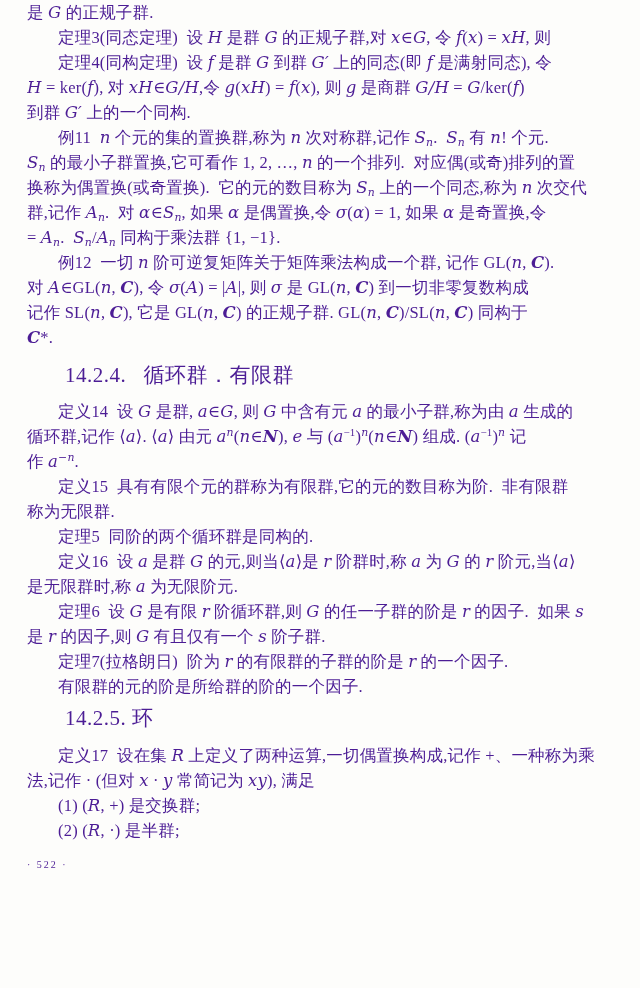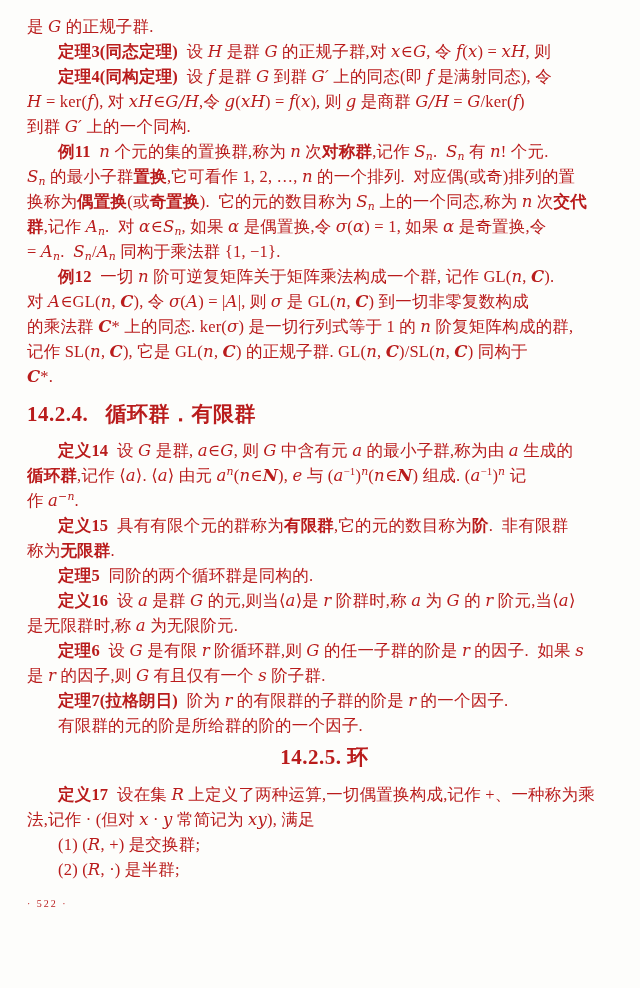--- a/index.html
+++ b/index.html
@@ -6,46 +6,47 @@
     margin: 0;
     padding: 0;
     background: #e8e8e4;
   }
   .page {
     position: relative;
     width: 640px;
     height: 988px;
     background: #fdfdfb;
     box-sizing: border-box;
-    padding: 14px 18px 0 27px;
+    padding: 0 18px 0 27px;
     overflow: hidden;
-    color: #b91c1c;
+    color: #4c1d95;
     font-family: "Liberation Serif", "DejaVu Serif", serif;
   }
   .line {
     font-size: 16.5px;
     line-height: 25px;
     white-space: pre;
     overflow: hidden;
     letter-spacing: 0.2px;
   }
   .indent { padding-left: 31px; }
-  .b  { font-weight: bold; }
+  .b  { font-weight: normal; }
   .i  { font-style: italic; font-family: "DejaVu Serif", serif; }
   .bi { font-weight: bold; font-style: italic; font-family: "DejaVu Serif", serif; }
   .sub { font-size: 66%; line-height: 0; vertical-align: -0.28em; }
   .sup { font-size: 66%; line-height: 0; vertical-align: 0.55em; }
   .heading {
     font-weight: bold;
     font-size: 21px;
     line-height: 26px;
     letter-spacing: 0.5px;
+    margin-left: 38px;
   }
   .h1 { margin-top: 12px; margin-bottom: 11px; }
-  .h2 { margin-top: 6px;  margin-bottom: 12px; text-align: center; }
+  .h2 { margin-top: 6px;  margin-bottom: 12px; }
   .footer {
     margin-top: 12px;
     font-size: 10px;
     letter-spacing: 2px;
     line-height: 20px;
   }
 </style>
 </head>
 <body>
 
@@ -56,21 +57,20 @@
       <div class="line indent"><span class="b">定理4(同构定理)</span><span>  设 </span><span class="i">f</span><span> 是群 </span><span class="i">G</span><span> 到群 </span><span class="i">G′</span><span> 上的同态(即 </span><span class="i">f</span><span> 是满射同态), 令</span></div>
       <div class="line"><span class="i">H</span><span> = ker(</span><span class="i">f</span><span>), 对 </span><span class="i">xH</span><span>∈</span><span class="i">G/H</span><span>,令 </span><span class="i">g</span><span>(</span><span class="i">xH</span><span>) = </span><span class="i">f</span><span>(</span><span class="i">x</span><span>), 则 </span><span class="i">g</span><span> 是商群 </span><span class="i">G/H</span><span> = </span><span class="i">G</span><span>/ker(</span><span class="i">f</span><span>)</span></div>
       <div class="line"><span>到群 </span><span class="i">G′</span><span> 上的一个同构.</span></div>
       <div class="line indent"><span class="b">例11</span><span>  </span><span class="i">n</span><span> 个元的集的置换群,称为 </span><span class="i">n</span><span> 次</span><span class="b">对称群</span><span>,记作 </span><span class="i">S</span><span class="i sub">n</span><span>.  </span><span class="i">S</span><span class="i sub">n</span><span> 有 </span><span class="i">n</span><span>! 个元.</span></div>
       <div class="line"><span class="i">S</span><span class="i sub">n</span><span> 的最小子群</span><span class="b">置换</span><span>,它可看作 1, 2, …, </span><span class="i">n</span><span> 的一个排列.  对应偶(或奇)排列的置</span></div>
       <div class="line"><span>换称为</span><span class="b">偶置换</span><span>(或</span><span class="b">奇置换</span><span>).  它的元的数目称为 </span><span class="i">S</span><span class="i sub">n</span><span> 上的一个同态,称为 </span><span class="i">n</span><span> 次</span><span class="b">交代</span></div>
       <div class="line"><span class="b">群</span><span>,记作 </span><span class="i">A</span><span class="i sub">n</span><span>.  对 </span><span class="i">α</span><span>∈</span><span class="i">S</span><span class="i sub">n</span><span>, 如果 </span><span class="i">α</span><span> 是偶置换,令 </span><span class="i">σ</span><span>(</span><span class="i">α</span><span>) = 1, 如果 </span><span class="i">α</span><span> 是奇置换,令</span></div>
       <div class="line"><span>= </span><span class="i">A</span><span class="i sub">n</span><span>.  </span><span class="i">S</span><span class="i sub">n</span><span>/</span><span class="i">A</span><span class="i sub">n</span><span> 同构于乘法群 {1, −1}.</span></div>
       <div class="line indent"><span class="b">例12</span><span>  一切 </span><span class="i">n</span><span> 阶可逆复矩阵关于矩阵乘法构成一个群, 记作 GL(</span><span class="i">n</span><span>, </span><span class="bi">C</span><span>).</span></div>
       <div class="line"><span>对 </span><span class="i">A</span><span>∈GL(</span><span class="i">n</span><span>, </span><span class="bi">C</span><span>), 令 </span><span class="i">σ</span><span>(</span><span class="i">A</span><span>) = |</span><span class="i">A</span><span>|, 则 </span><span class="i">σ</span><span> 是 GL(</span><span class="i">n</span><span>, </span><span class="bi">C</span><span>) 到一切非零复数构成</span></div>
-      <div class="line"><span>的乘法群 </span><span class="bi">C</span><span>* 上的同态. ker(</span><span class="i">σ</span><span>) 是一切行列式等于 1 的 </span><span class="i">n</span><span> 阶复矩阵构成的群,</span></div>
       <div class="line"><span>记作 SL(</span><span class="i">n</span><span>, </span><span class="bi">C</span><span>), 它是 GL(</span><span class="i">n</span><span>, </span><span class="bi">C</span><span>) 的正规子群. GL(</span><span class="i">n</span><span>, </span><span class="bi">C</span><span>)/SL(</span><span class="i">n</span><span>, </span><span class="bi">C</span><span>) 同构于</span></div>
       <div class="line"><span class="bi">C</span><span>*.</span></div>
       <div class="line heading h1"><span class="b">14.2.4.   循环群．有限群</span></div>
       <div class="line indent"><span class="b">定义14</span><span>  设 </span><span class="i">G</span><span> 是群, </span><span class="i">a</span><span>∈</span><span class="i">G</span><span>, 则 </span><span class="i">G</span><span> 中含有元 </span><span class="i">a</span><span> 的最小子群,称为由 </span><span class="i">a</span><span> 生成的</span></div>
       <div class="line"><span class="b">循环群</span><span>,记作 ⟨</span><span class="i">a</span><span>⟩. ⟨</span><span class="i">a</span><span>⟩ 由元 </span><span class="i">a</span><span class="i sup">n</span><span>(</span><span class="i">n</span><span>∈</span><span class="bi">N</span><span>), </span><span class="i">e</span><span> 与 (</span><span class="i">a</span><span class="sup">−1</span><span>)</span><span class="i sup">n</span><span>(</span><span class="i">n</span><span>∈</span><span class="bi">N</span><span>) 组成. (</span><span class="i">a</span><span class="sup">−1</span><span>)</span><span class="i sup">n</span><span> 记</span></div>
       <div class="line"><span>作 </span><span class="i">a</span><span class="i sup">−n</span><span>.</span></div>
       <div class="line indent"><span class="b">定义15</span><span>  具有有限个元的群称为</span><span class="b">有限群</span><span>,它的元的数目称为</span><span class="b">阶</span><span>.  非有限群</span></div>
       <div class="line"><span>称为</span><span class="b">无限群</span><span>.</span></div>
       <div class="line indent"><span class="b">定理5</span><span>  同阶的两个循环群是同构的.</span></div>
       <div class="line indent"><span class="b">定义16</span><span>  设 </span><span class="i">a</span><span> 是群 </span><span class="i">G</span><span> 的元,则当⟨</span><span class="i">a</span><span>⟩是 </span><span class="i">r</span><span> 阶群时,称 </span><span class="i">a</span><span> 为 </span><span class="i">G</span><span> 的 </span><span class="i">r</span><span> 阶元,当⟨</span><span class="i">a</span><span>⟩</span></div>

